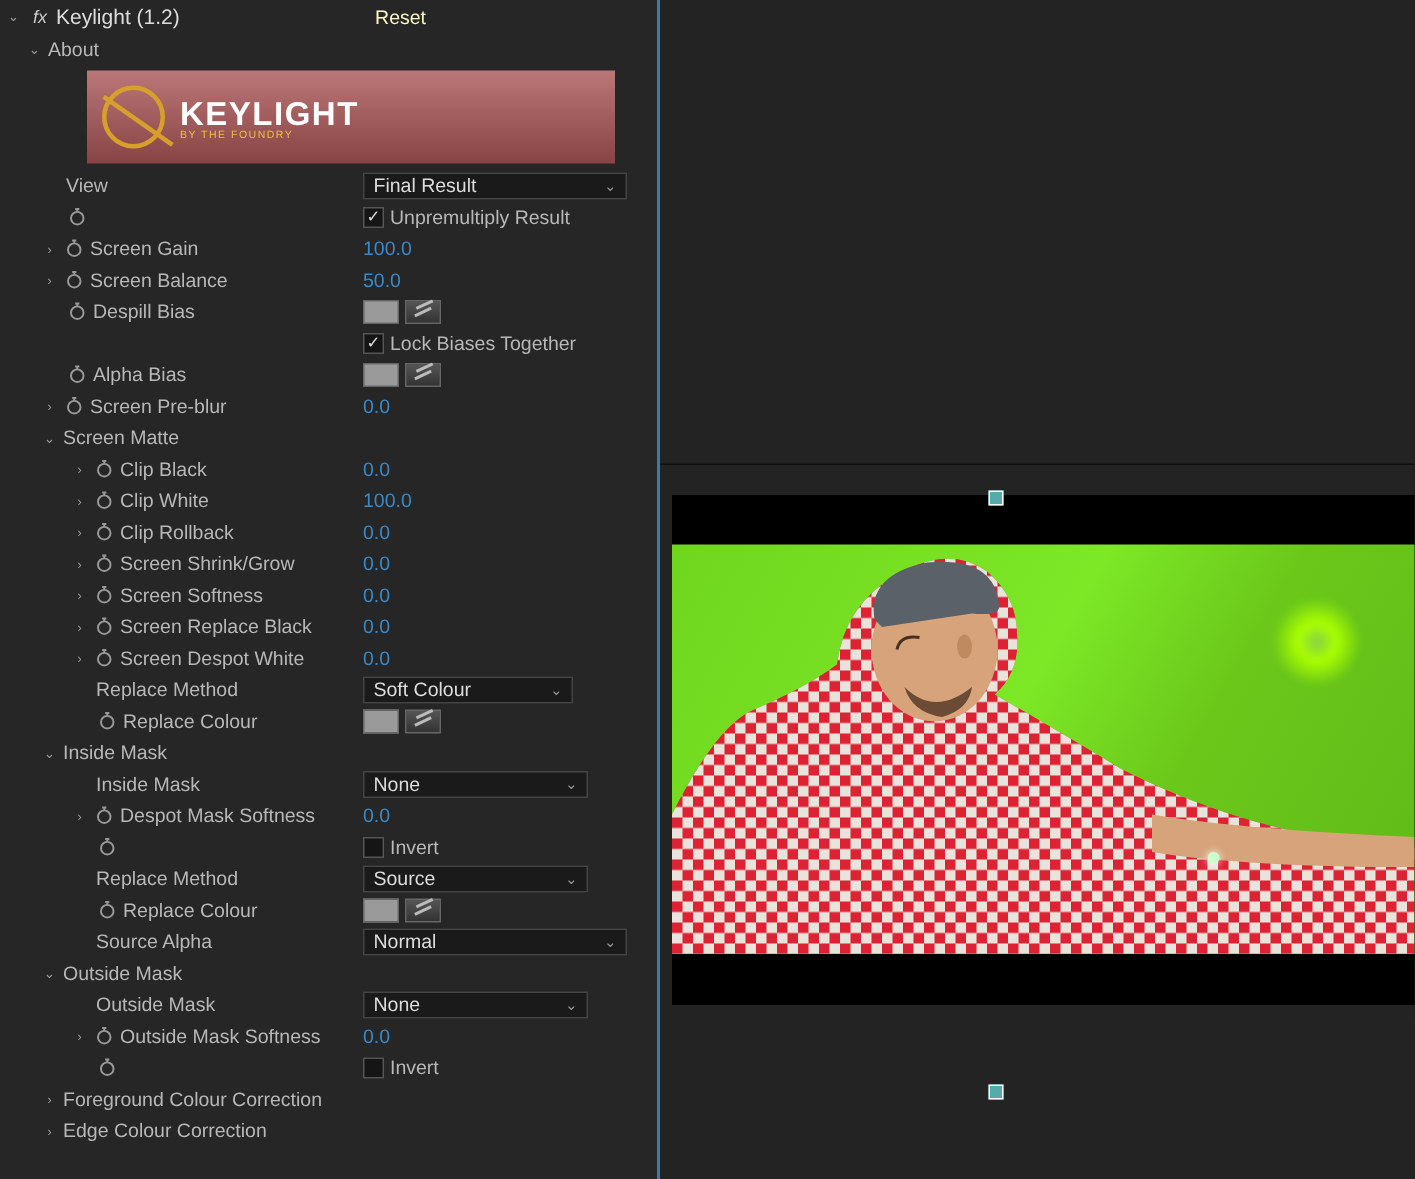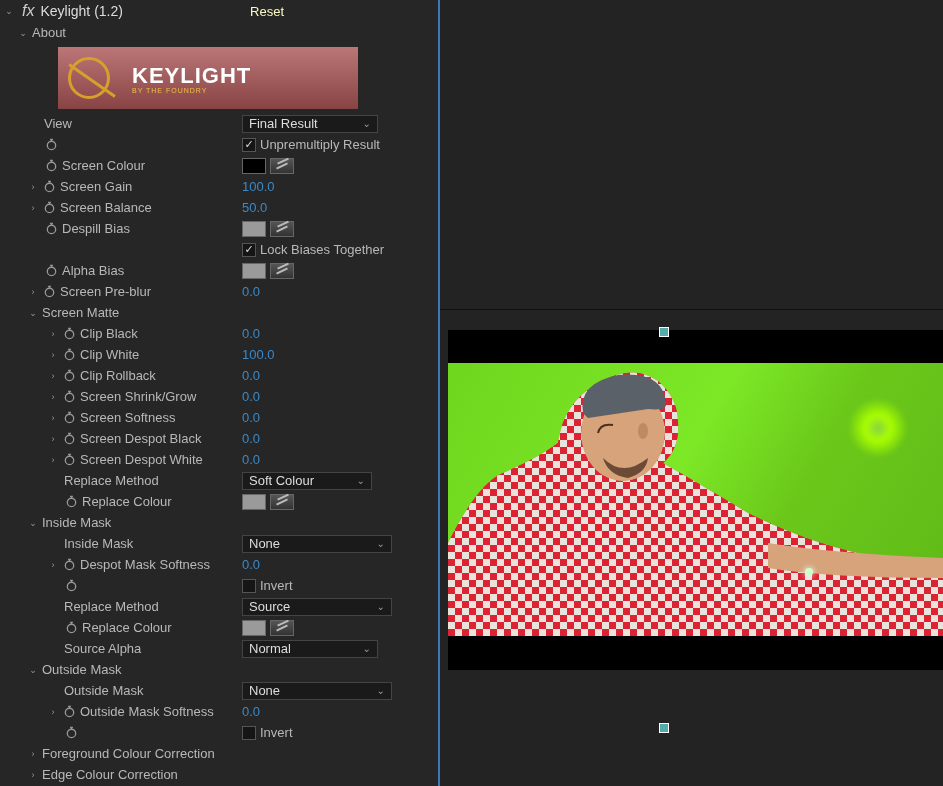--- a/index.html
+++ b/index.html
@@ -18,34 +18,34 @@
 .label-col { width: 238px; display: flex; align-items: center; gap: 4px; }
 .val-col { flex: 1; display: flex; align-items: center; gap: 4px; }
 .twisty { width: 10px; display:inline-flex; justify-content:center; color:#999; cursor:pointer; font-size:9px; user-select:none; }
 .spacer { display:inline-block; }
 .stopwatch { width: 14px; height: 14px; display:inline-flex; align-items:center; justify-content:center; }
 .stopwatch svg { width:13px; height:13px; }
 .stopwatch svg * { stroke:#999; fill:none; stroke-width:1.4; }
 .label { color: #b8b8b8; white-space: nowrap; }
 .value-num { color: #3a8ac9; cursor: ew-resize; user-select:none; }
 .value-link { color: #fef9c3; cursor: pointer; }
-.dropdown { background: #1a1a1a; border: 1px solid #444; color: #ddd; height: 18px; width: 136px; padding: 0 6px; display:flex; align-items:center; justify-content:space-between; font-size:13px; cursor:pointer; }
+.dropdown { background: #1a1a1a; border: 1px solid #444; color: #ddd; height: 18px; width: 176px; padding: 0 6px; display:flex; align-items:center; justify-content:space-between; font-size:13px; cursor:pointer; }
 .dropdown .chev { font-size: 10px; color:#999; }
 .checkbox { width: 14px; height:14px; background:#151515; border:1px solid #555; display:inline-flex; align-items:center; justify-content:center; color:#ddd; font-size:11px; cursor:pointer; }
 .checkbox.checked::after { content:"✓"; }
 .swatch { width:24px; height:16px; border:1px solid #666; background:#000; cursor:pointer; }
 .swatch.grey { background:#9a9a9a; }
 .picker { width:24px; height:16px; border:1px solid #666; background:linear-gradient(#555,#333); display:inline-flex; align-items:center; justify-content:center; cursor:pointer; }
 .picker::after { content:""; width:12px; height:2px; background:#bbb; box-shadow: 3px -4px 0 0 #bbb; transform: rotate(-25deg); }
 
 .header-row { display:flex; align-items:center; height:22px; padding:0 4px; background:#262626; }
-.fx-badge { font-style:italic; color:#ccc; font-size:16px; margin-left:8px; }
+.fx-badge { font-style:italic; color:#ccc; font-size:12px; margin-left:8px; }
 .effect-name { color:#ddd; font-size:14px; margin-left:6px; }
 
-.banner { margin: 4px 8px 4px 58px; width: 300px; height: 62px; background: linear-gradient(#b77,#844); display:flex; align-items:center; gap:22px; padding-left:10px; color:#fff; }
+.banner { margin: 4px 8px 4px 58px; width: 352px; height: 62px; background: linear-gradient(#b77,#844); display:flex; align-items:center; gap:10px; padding-left:10px; color:#fff; }
 .banner .ring { width:42px; height:42px; border:3px solid #d7a02c; border-radius:50%; position:relative; }
 .banner .ring::before{content:"";position:absolute;width:56px;height:3px;background:#d7a02c;left:-7px;top:19px;transform:rotate(35deg);}
 .banner .kl-text { font-weight:700; font-size:22px; letter-spacing:1px; color:#fff; }
 .banner .kl-sub { font-size:7px; letter-spacing:1px; color:#f0c040; display:block; margin-top:-2px;}
 
 .viewer-img svg { width:100%; height:100%; }
 .lensflare{position:absolute; right:35px; top:35px; width:60px; height:60px; background:radial-gradient(circle,#fff3 0%,#af0 30%,transparent 70%); border-radius:50%; filter:blur(2px);}
 .flare2{position:absolute; right:130px; bottom:60px; width:8px;height:8px;background:#cfc;border-radius:50%;box-shadow:0 0 6px #fff;}
 </style>
 </head>
@@ -101,37 +101,20 @@
               <line x1="5.5" y1="1.5" x2="8.5" y2="1.5"></line>
             </svg>
           </span>
         </div>
       <div class="val-col">
         <span class="checkbox checked"></span>
         <span class="label">Unpremultiply Result</span>
       </div>
     </div>
 
-    <div class="row">
-      <div class="label-col">
-          <span class="spacer" style="width:36px"></span>
-          <span class="stopwatch">
-            <svg viewBox="0 0 14 14">
-              <circle cx="7" cy="8" r="4.5"></circle>
-              <line x1="7" y1="3.5" x2="7" y2="1.5"></line>
-              <line x1="5.5" y1="1.5" x2="8.5" y2="1.5"></line>
-            </svg>
-          </span>
-          <span class="label">Screen Colour</span>
-        </div>
-      <div class="val-col">
-          <span class="swatch"></span>
-          <span class="picker"></span>
-        </div>
-    </div>
 
     <div class="row">
       <div class="label-col">
           <span class="spacer" style="width:20px"></span>
           <span class="twisty">›</span>
           <span class="stopwatch">
             <svg viewBox="0 0 14 14">
               <circle cx="7" cy="8" r="4.5"></circle>
               <line x1="7" y1="3.5" x2="7" y2="1.5"></line>
               <line x1="5.5" y1="1.5" x2="8.5" y2="1.5"></line>
@@ -321,21 +304,21 @@
         <div class="label-col">
           <span class="spacer" style="width:40px"></span>
           <span class="twisty">›</span>
           <span class="stopwatch">
             <svg viewBox="0 0 14 14">
               <circle cx="7" cy="8" r="4.5"></circle>
               <line x1="7" y1="3.5" x2="7" y2="1.5"></line>
               <line x1="5.5" y1="1.5" x2="8.5" y2="1.5"></line>
             </svg>
           </span>
-          <span class="label">Screen Despot Black</span>
+          <span class="label">Screen Replace Black</span>
         </div>
         <div class="val-col">
           <span class="value-num">0.0</span>
         </div>
       </div>
     <div class="row">
         <div class="label-col">
           <span class="spacer" style="width:40px"></span>
           <span class="twisty">›</span>
           <span class="stopwatch">
@@ -351,21 +334,21 @@
           <span class="value-num">0.0</span>
         </div>
       </div>
 
     <div class="row">
         <div class="label-col">
           <span class="spacer" style="width:56px"></span>
           <span class="label">Replace Method</span>
         </div>
       <div class="val-col">
-          <div class="dropdown" style="width:130px">
+          <div class="dropdown" style="width:140px">
             <span>Soft Colour</span>
             <span class="chev">⌄</span>
           </div>
         </div>
       </div>
 
     <div class="row">
         <div class="label-col">
           <span class="spacer" style="width:56px"></span>
           <span class="stopwatch">

